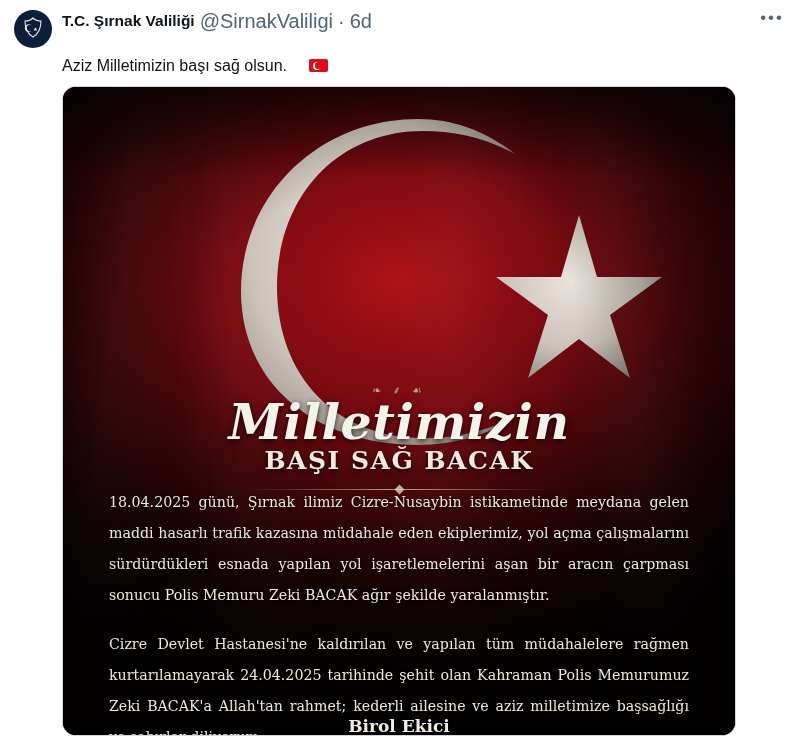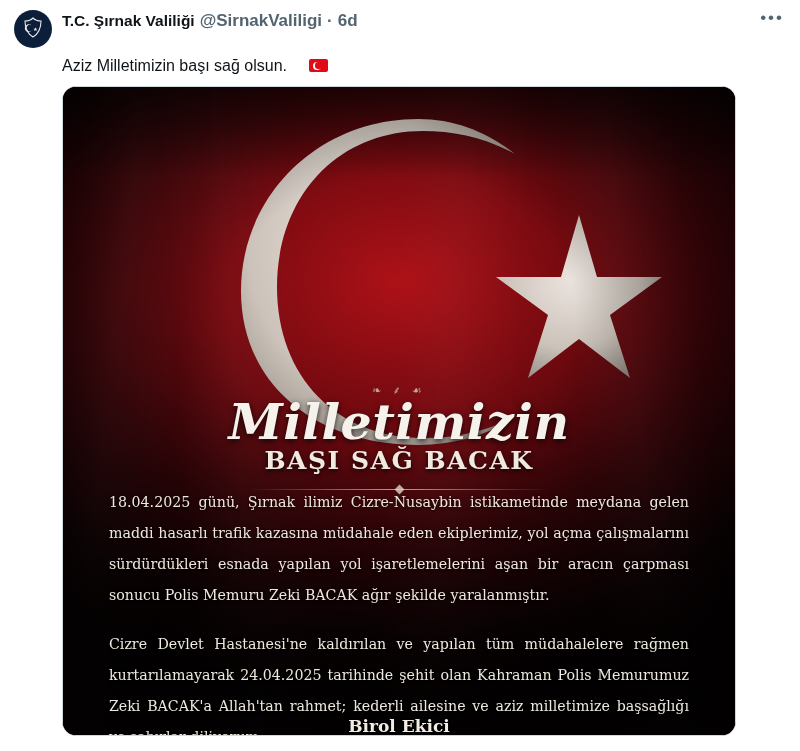--- a/index.html
+++ b/index.html
@@ -52,22 +52,22 @@
     line-height: 20px;
     white-space: nowrap;
   }
   .display-name {
     font-weight: bold;
     color: #0f1419;
     font-size: 15.5px;
   }
   .handle, .dot, .time {
     color: #536471;
-    font-size: 17px;
-    font-weight: bold;
+    font-size: 20px;
+    font-weight: normal;
   }
   .more-btn {
     position: absolute;
     top: 12px;
     right: 16px;
     color: #536471;
     font-size: 17px;
     line-height: 12px;
     letter-spacing: 2px;
     cursor: pointer;

